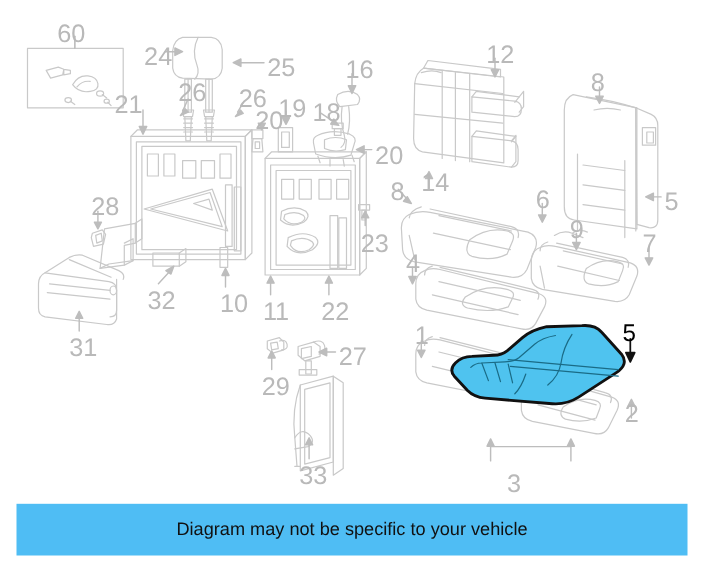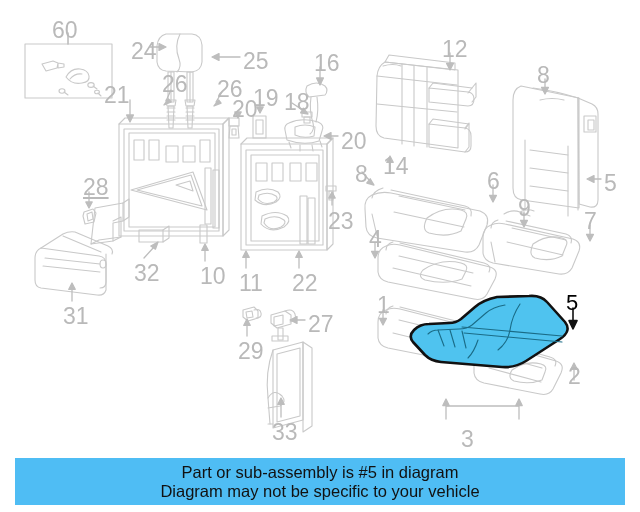--- a/index.html
+++ b/index.html
@@ -382,25 +382,24 @@
   <div class="lbl m" style="left:253px;top:87px;">19</div>
   <div class="lbl m" style="left:232px;top:98px;">20</div>
   <div class="lbl m" style="left:104px;top:84px;">21</div>
   <div class="lbl m" style="left:292px;top:272px;text-align:center;">22</div>
   <div class="lbl m" style="left:328px;top:210px;">23</div>
   <div class="lbl m" style="left:131px;top:40px;">24</div>
   <div class="lbl m" style="left:243px;top:50px;">25</div>
   <div class="lbl m" style="left:162px;top:73px;">26</div>
   <div class="lbl m" style="left:217px;top:78px;">26</div>
   <div class="lbl m" style="left:308px;top:313px;">27</div>
-  <div class="lbl m" style="left:83px;top:176px;text-decoration:underline;">28</div>
+  <div class="lbl m" style="left:83px;top:176px;">28</div>
   <div class="lbl m" style="left:238px;top:340px;">29</div>
   <div class="lbl m" style="left:52px;top:19px;">60</div>
   <div class="lbl m" style="left:63px;top:305px;">31</div>
   <div class="lbl m" style="left:134px;top:262px;">32</div>
   <div class="lbl m" style="left:272px;top:421px;">33</div>
 
   <div id="banner">
-    <div>Part or sub-assembly is #5 in diagram</div>
     <div>Diagram may not be specific to your vehicle</div>
   </div>
 
 </div>
 
 </body></html>

